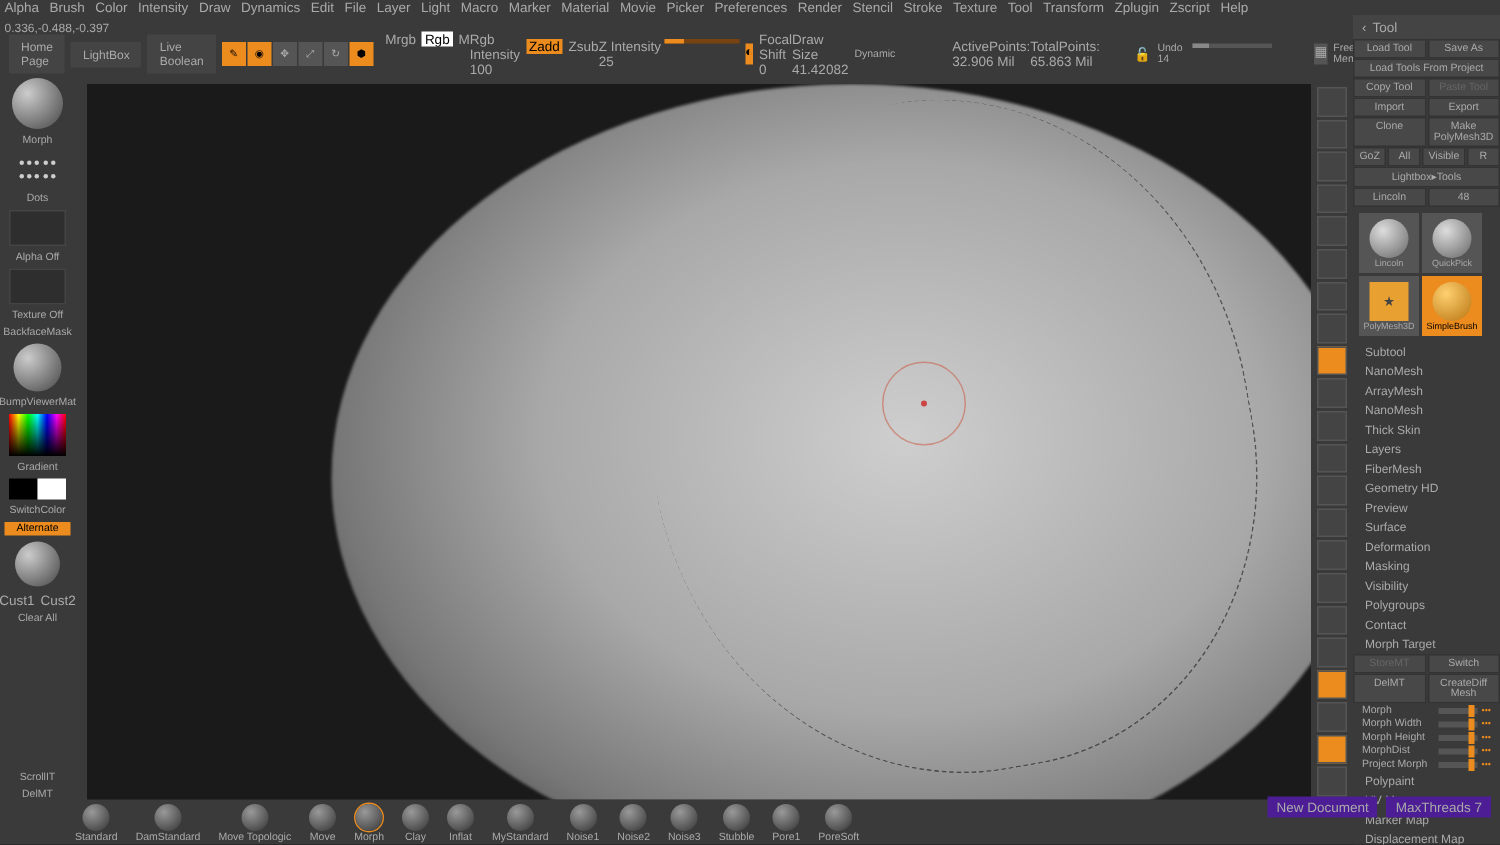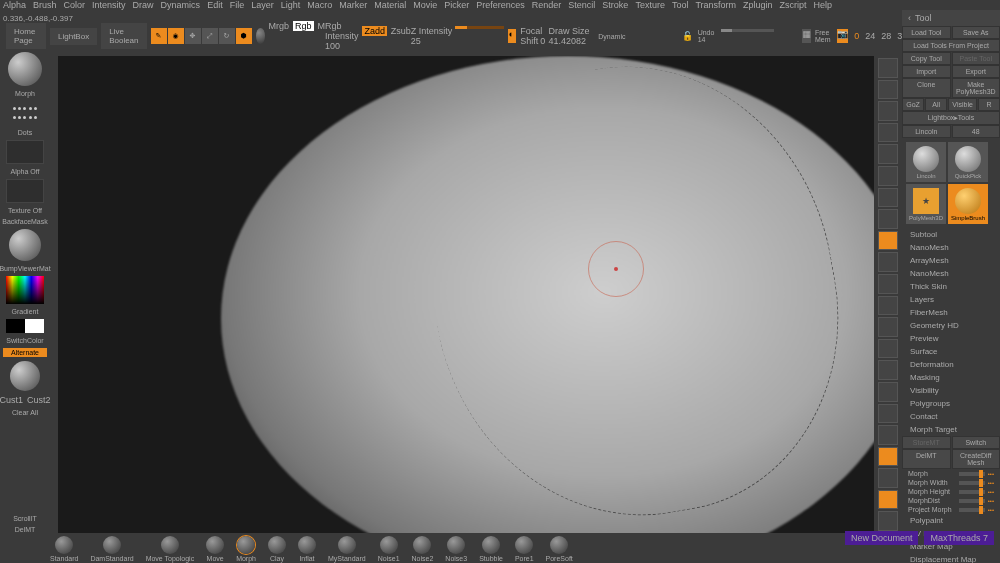--- a/index.html
+++ b/index.html
@@ -142,20 +142,24 @@
         <div class="slider-fill" style="width:25%"></div>
       </div>
   </div>
   <div class="small-box orange-box">◐</div>
   <div class="slider-group">
     <div class="lbl-small"><span>Focal Shift</span> <span>0</span></div>
     <div class="lbl-small"><span>Draw Size</span> <span>41.42082</span></div>
   </div>
   <div class="lbl-small">Dynamic</div>
   <div style="flex:0 0 30px"></div>
+  <div class="slider-group">
+    <div class="lbl-small"><span>ActivePoints:</span> <span>32.906 Mil</span></div>
+    <div class="lbl-small"><span>TotalPoints:</span> <span>65.863 Mil</span></div>
+  </div>
   <div style="flex:0 0 15px"></div>
   <div>🔓</div>
   <div class="slider-group">
     <div class="lbl-small">Undo 14</div>
     <div class="slider-bar">
         <div class="slider-fill" style="width:20%;background:#888"></div>
       </div>
   </div>
   <div style="flex:0 0 20px"></div>
   <div style="width:14px;height:14px;background:#555">▦</div>

